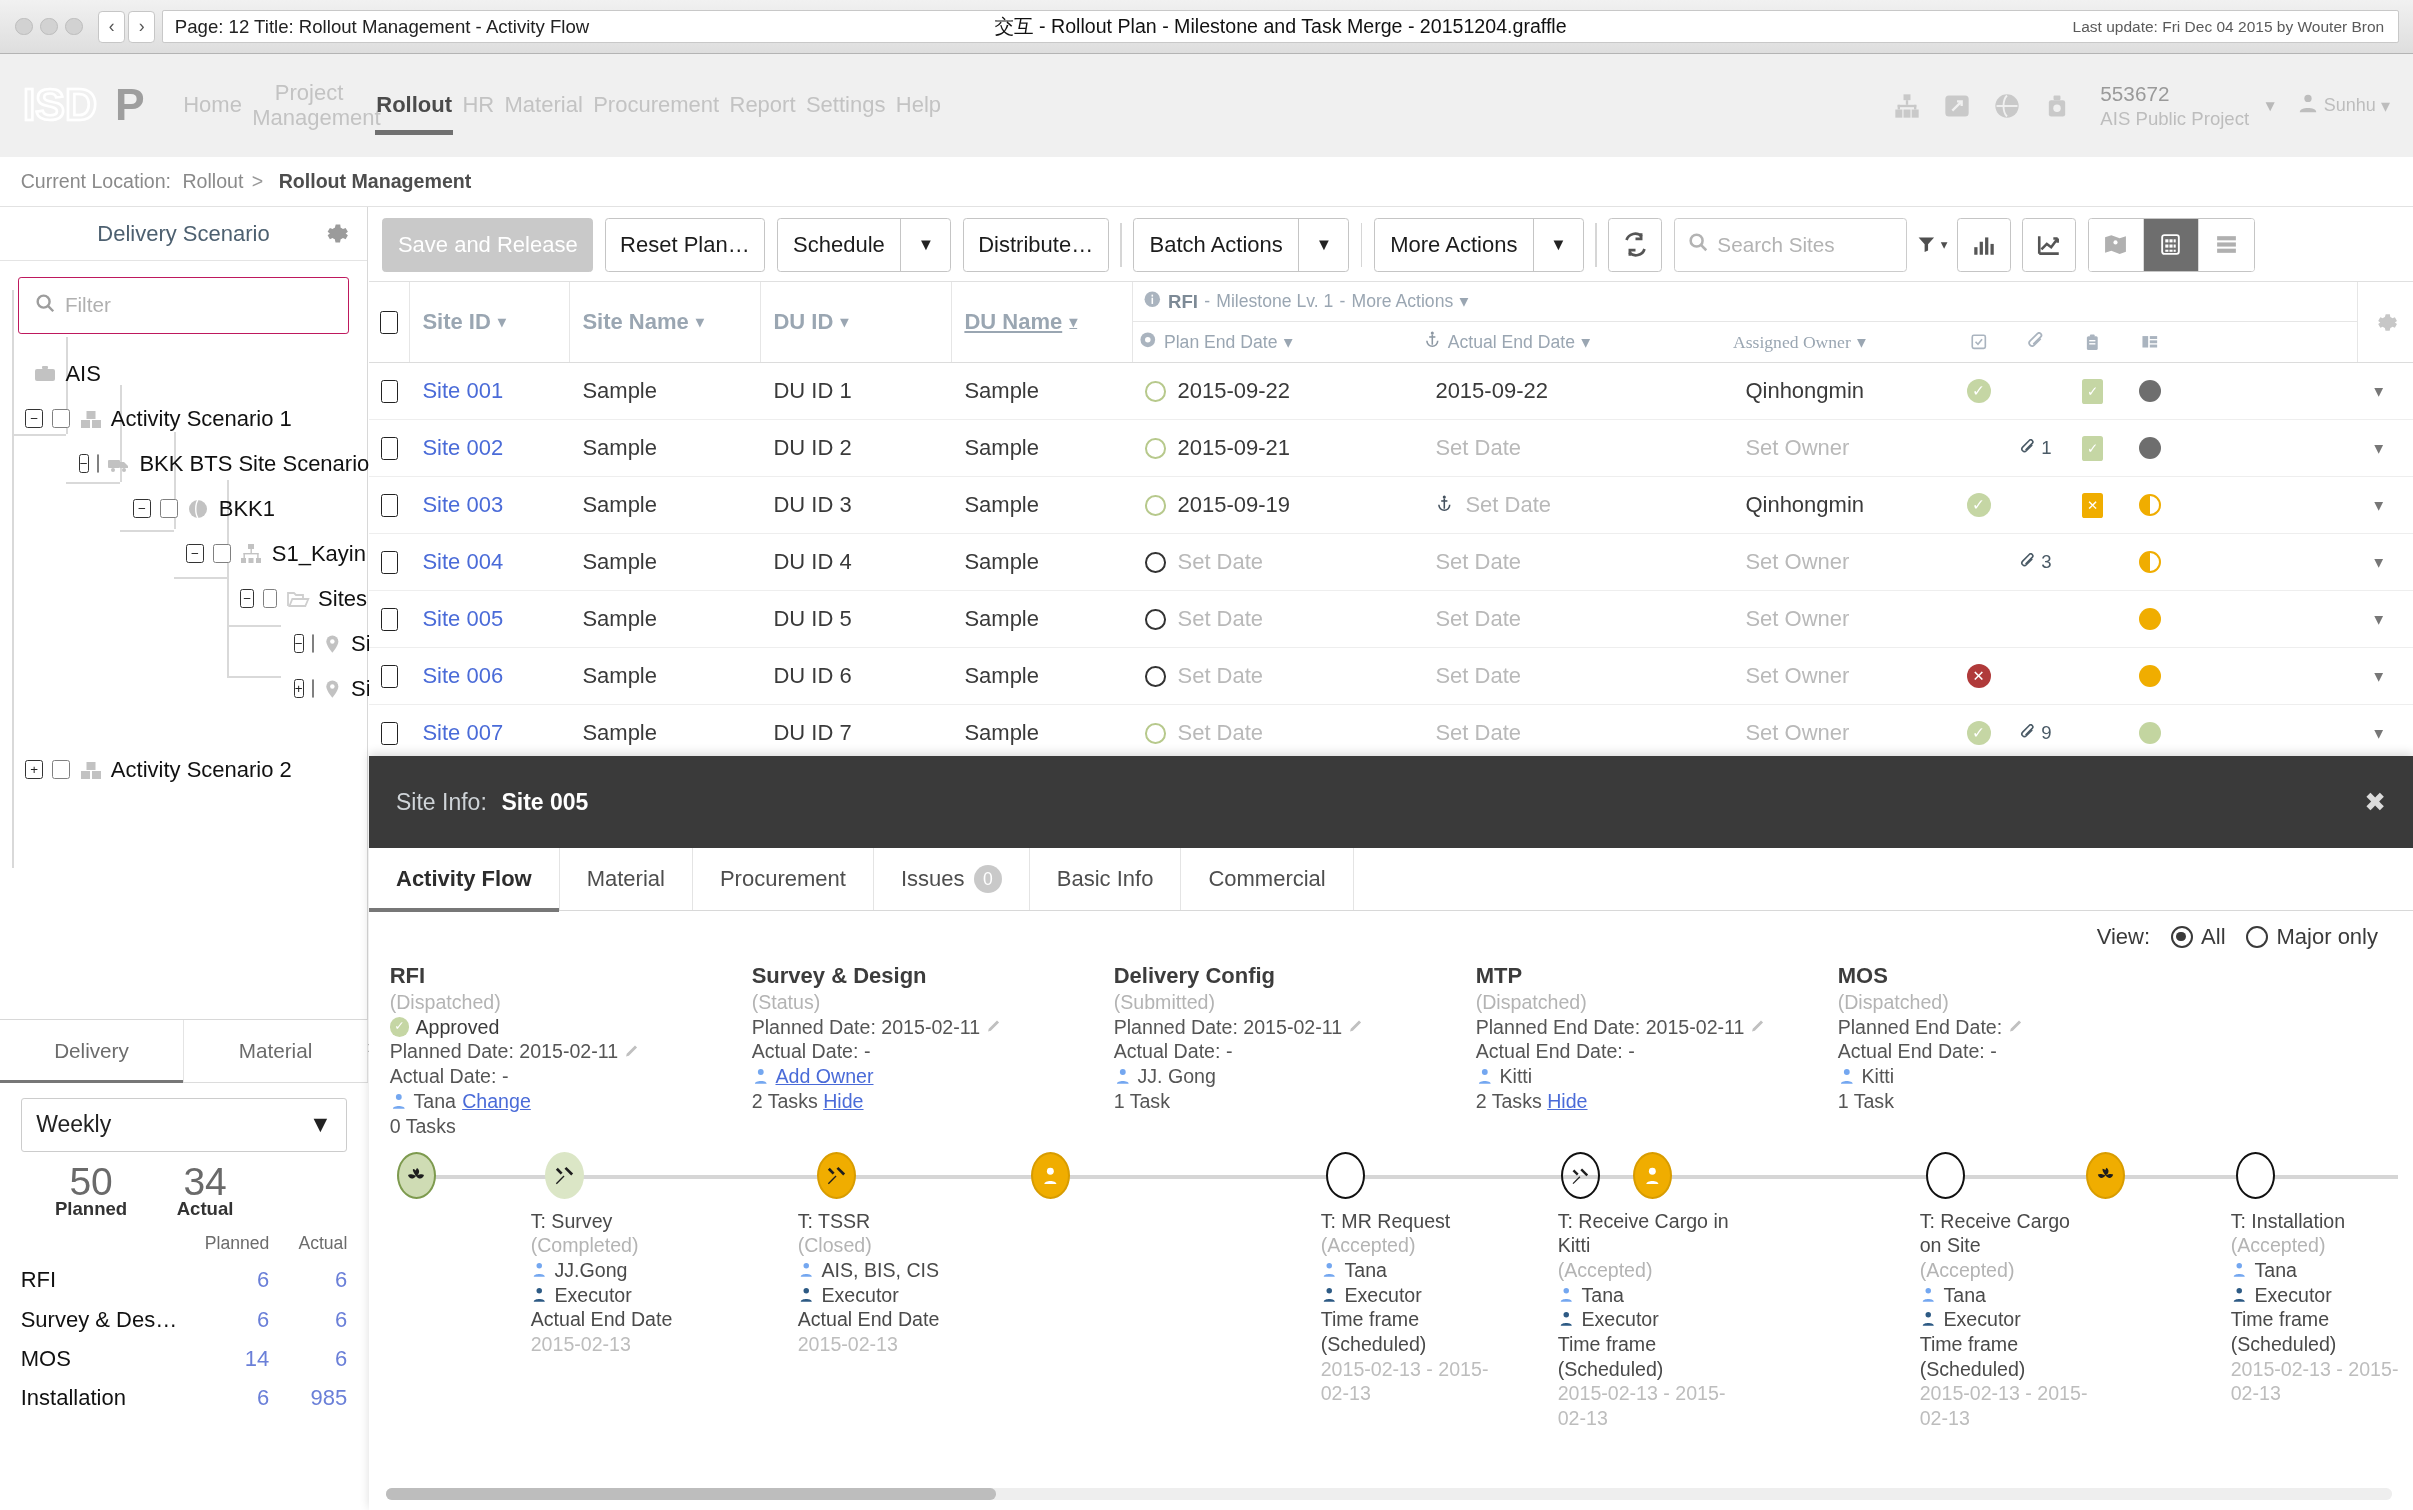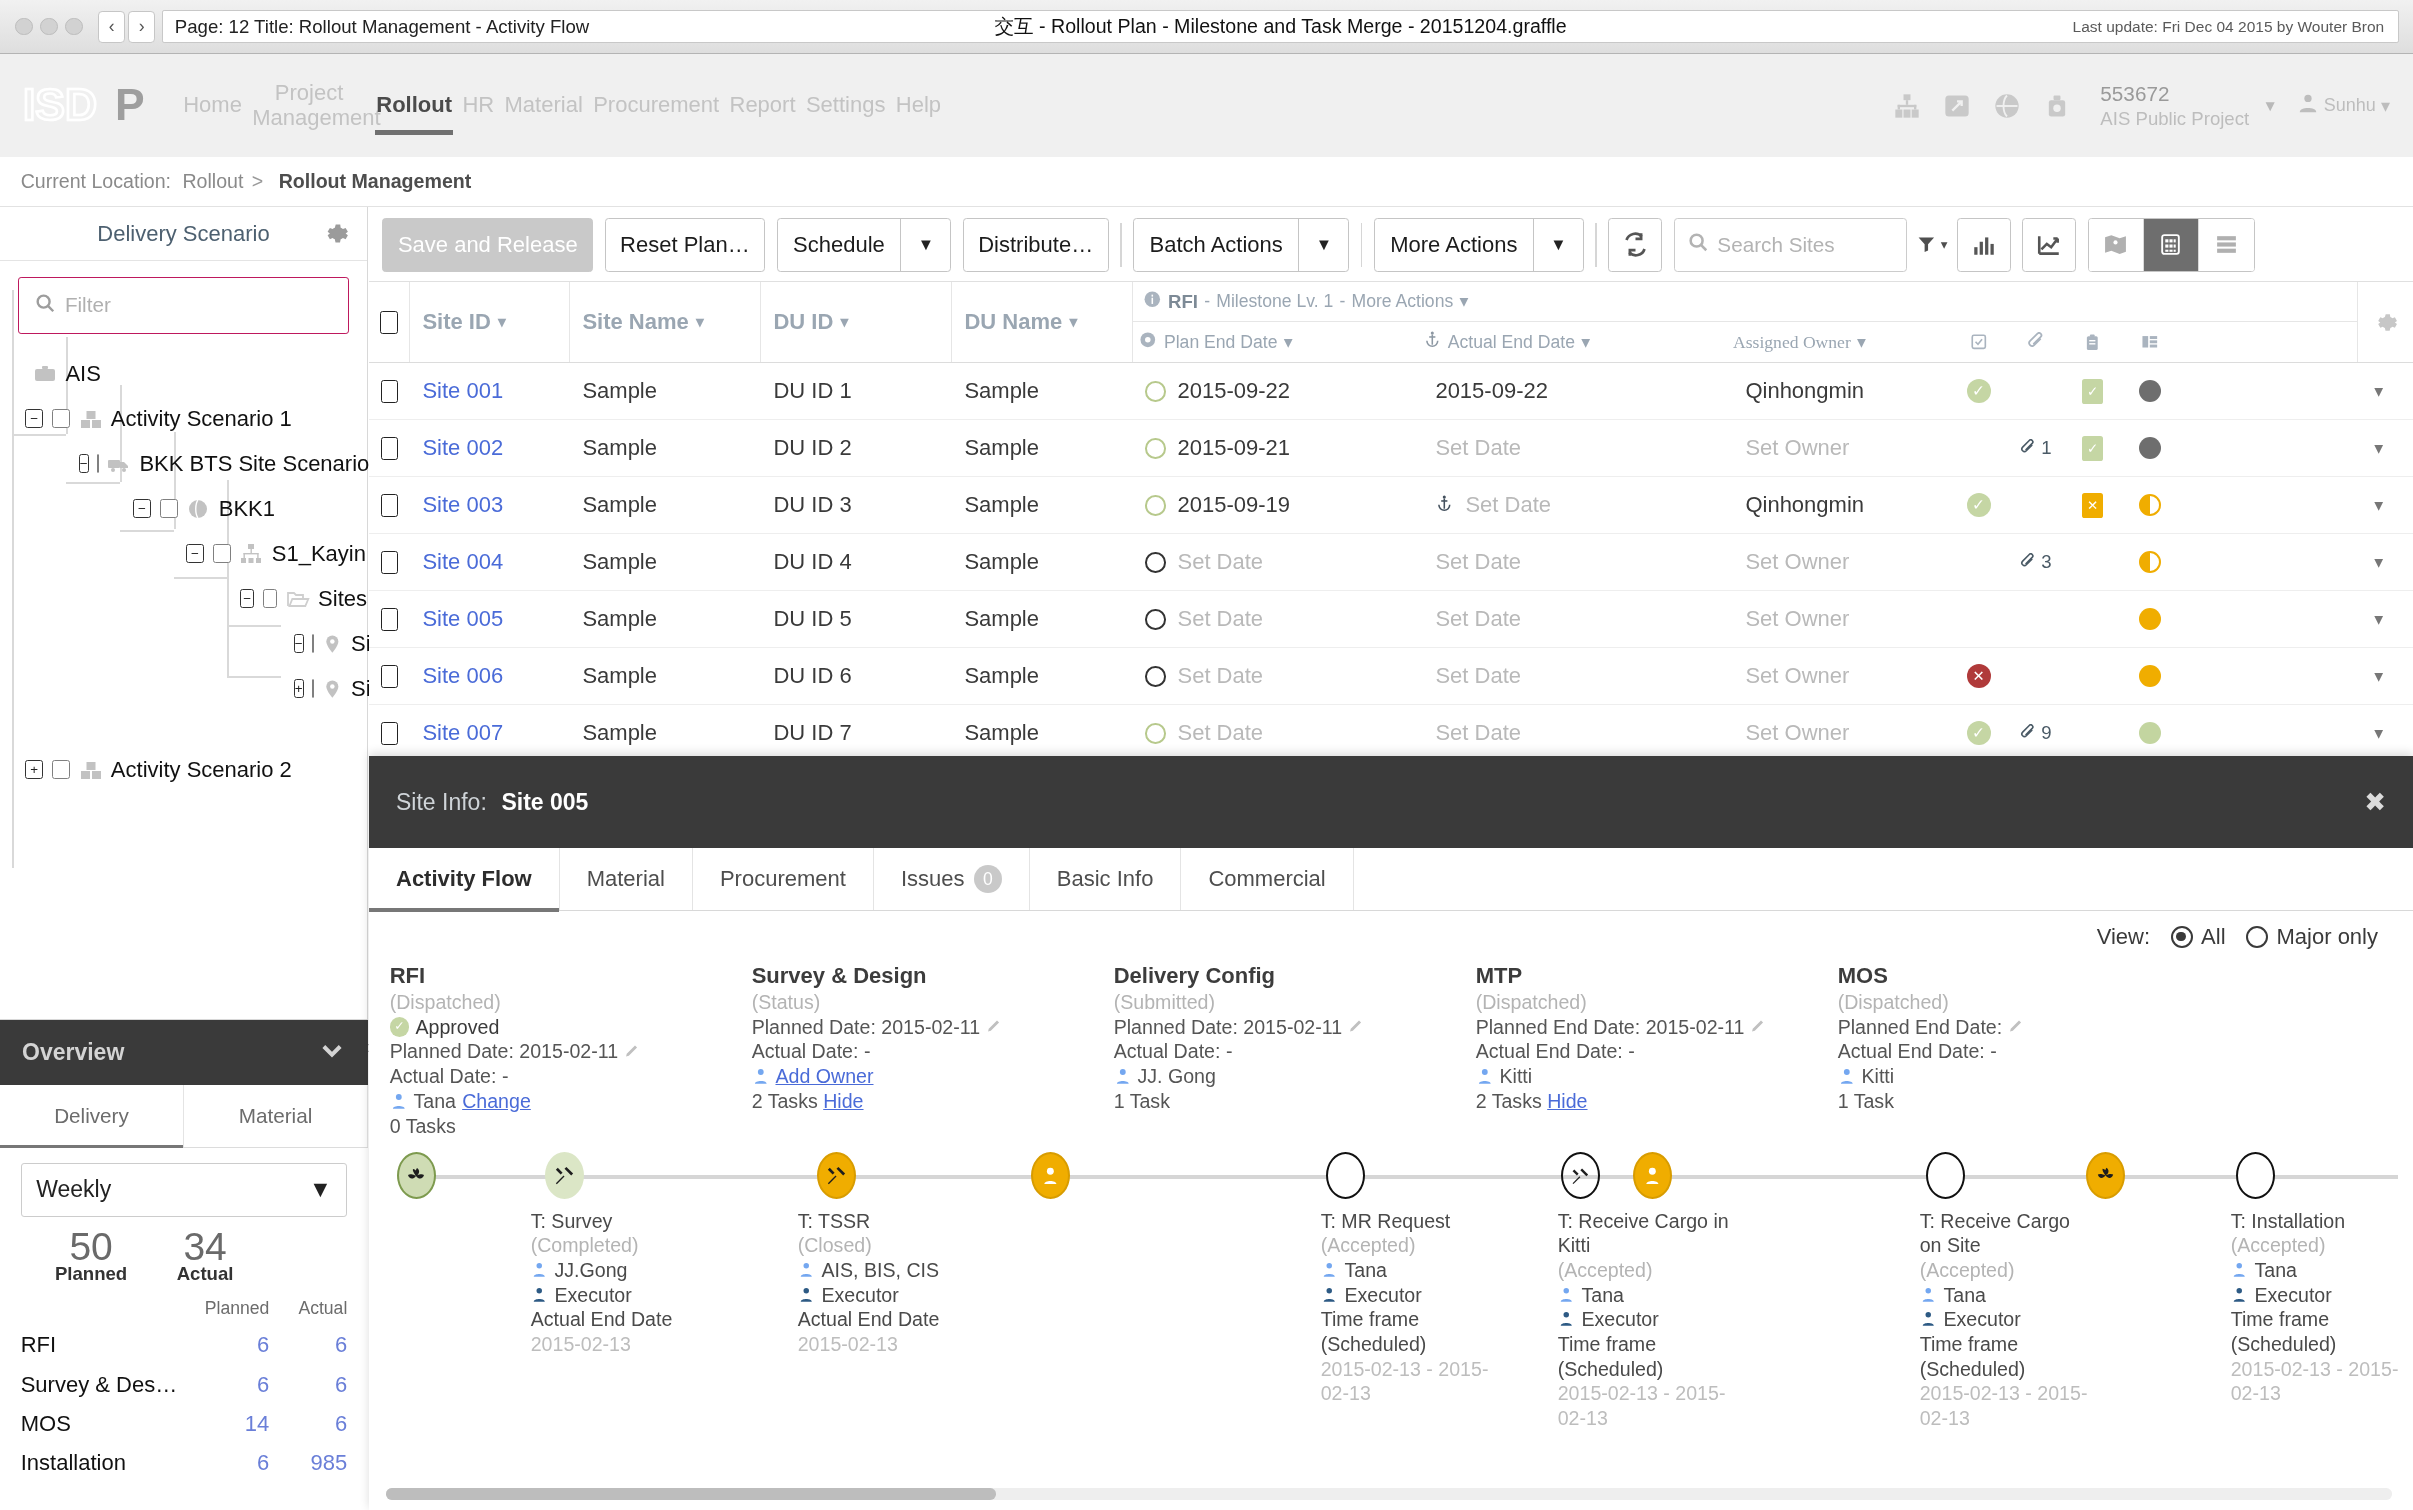--- a/index.html
+++ b/index.html
@@ -480,28 +480,20 @@
             <rect x="7.5" y="4" width="9" height="8"></rect>
           </svg></span>
       <span class="tlabel">Activity Scenario 2</span>
     </div>
   </div>
 
   <div class="handle" style="right:-3.1px; top:827px;">‹</div>
 </div>
 
 <div class="overview">
-  <div class="ov-head">
-    <span>Overview</span>
-    <span>
-      <svg viewBox="0 0 24 24" width="28" height="28" fill="none" stroke="#d4d4d4" stroke-width="3.4">
-          <path d="M5 9l7 7 7-7"></path>
-        </svg>
-    </span>
-  </div>
   <div class="ov-tabs">
     <div class="ov-tab active">Delivery</div>
     <div class="ov-tab">Material</div>
   </div>
   <div class="ov-body">
     <div class="ov-select">
       <span>Weekly</span>
       <span>▼</span>
     </div>
     <div class="ov-kpis">
@@ -644,21 +636,21 @@
         <span style="margin-left:7.2px;font-size:15.5px;">▾</span>
       </div>
       <div class="th" style="width:191px;">
         <span>Site Name</span>
         <span style="margin-left:7.2px;font-size:15.5px;">▾</span>
       </div>
       <div class="th" style="width:191px;">
         <span>DU ID</span>
         <span style="margin-left:7.2px;font-size:15.5px;">▾</span>
       </div>
-      <div class="th" style="width:181px;">
+      <div class="th" style="width:181px;text-decoration:underline;">
         <span>DU Name</span>
         <span style="margin-left:7.2px;font-size:15.5px;">▾</span>
       </div>
 
       <div class="msgroup">
         <div class="msg-top">
           <span>
             <svg viewBox="0 0 24 24" width="18.6" height="18.6" fill="#aab4bf">
                 <circle cx="12" cy="12" r="10"></circle>
               <rect x="11" y="10" width="2" height="8" fill="#fff"></rect>

